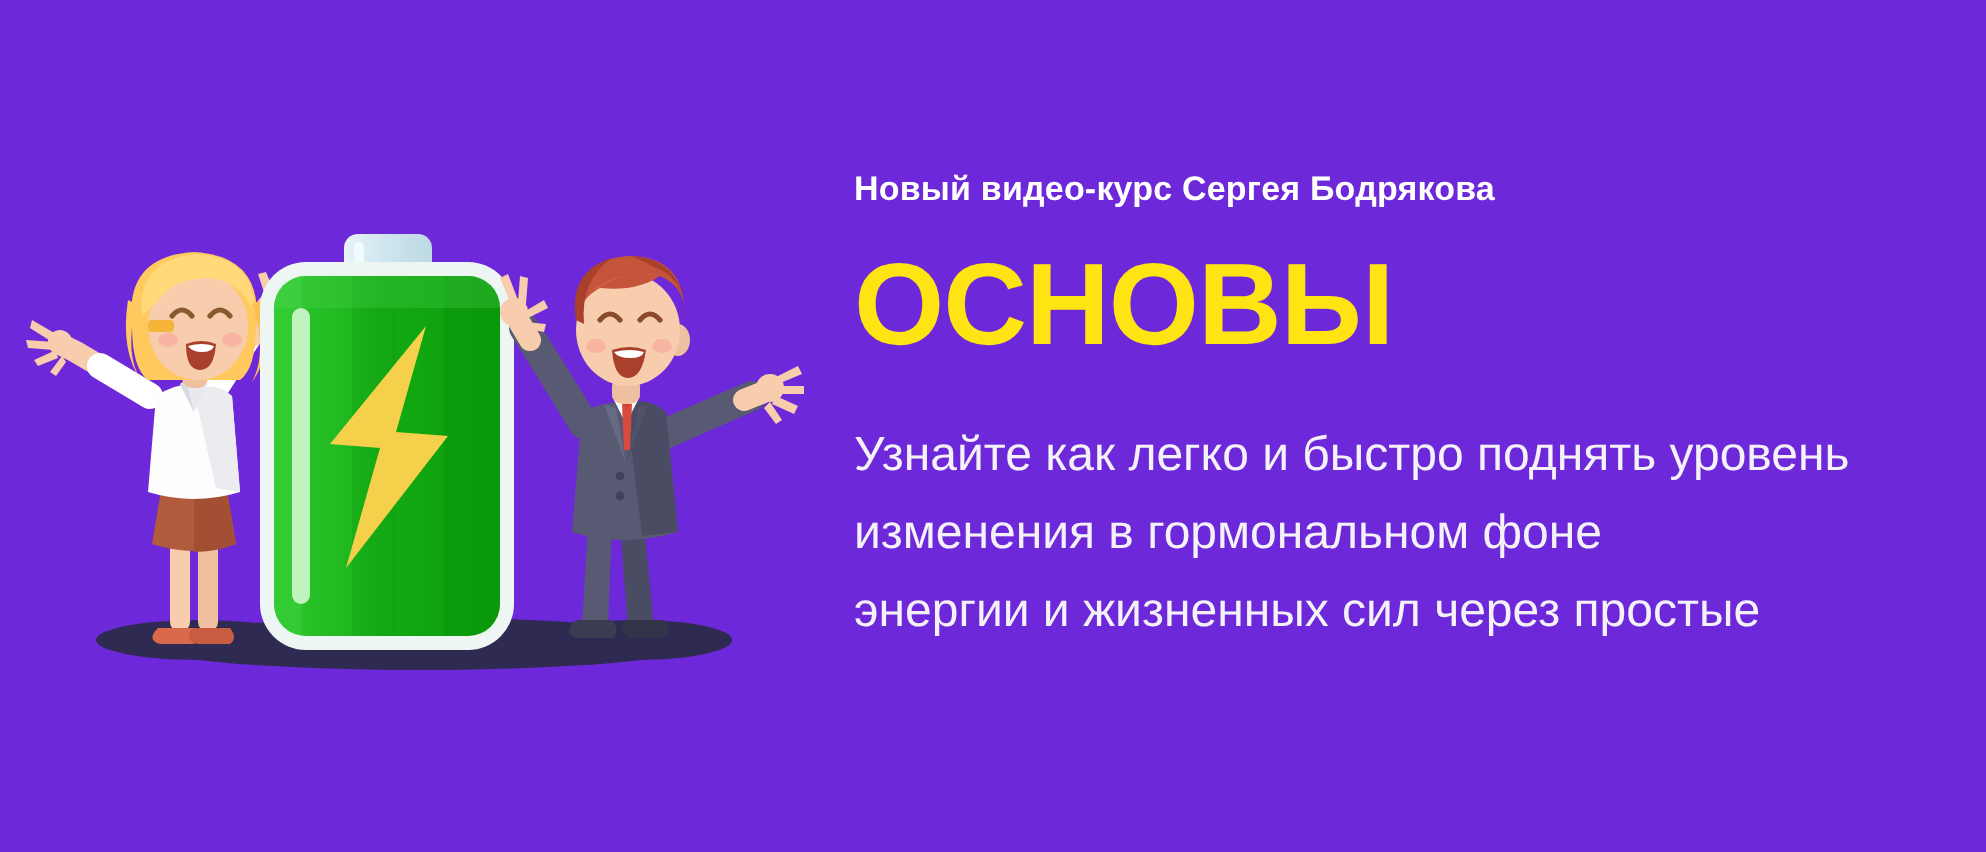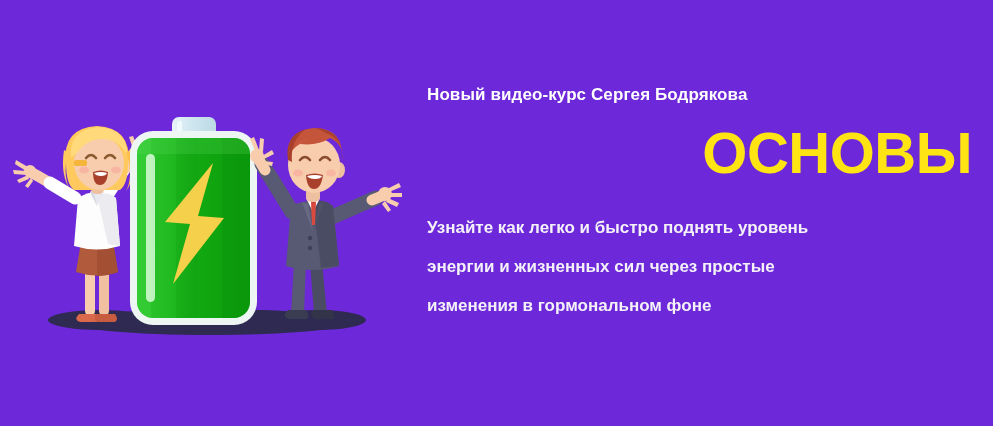--- a/index.html
+++ b/index.html
@@ -37,36 +37,35 @@
     font-size: 17px;
     font-weight: bold;
     letter-spacing: 0.1px;
     line-height: 22px;
     margin: 0 0 16px 0;
     white-space: nowrap;
   }
   #headline {
     margin: 0;
     padding: 0;
-    text-align: right;
   }
   .headline-line {
     display: block;
     color: #ffe414;
     font-size: 58px;
     font-weight: bold;
     line-height: 62px;
     letter-spacing: -0.5px;
     white-space: nowrap;
   }
   #subcopy {
     margin: 24px 0 0 0;
     color: #f4f2f8;
-    font-size: 17px;
-    font-weight: bold;
+    font-size: 24px;
+    font-weight: normal;
     line-height: 39px;
   }
   .sub-line {
     display: block;
     white-space: nowrap;
   }
 </style>
 </head>
 <body>
 
@@ -274,18 +273,18 @@
   <div id="copy">
 
     <p id="eyebrow">Новый видео-курс Сергея Бодрякова</p>
 
     <h1 id="headline">
       <span class="headline-line">ОСНОВЫ</span>
     </h1>
 
     <p id="subcopy">
       <span class="sub-line">Узнайте как легко и быстро поднять уровень</span>
+      <span class="sub-line">изменения в гормональном фоне</span>
       <span class="sub-line">энергии и жизненных сил через простые</span>
-      <span class="sub-line">изменения в гормональном фоне</span>
     </p>
 
   </div>
 </div>
 
 </body></html>

